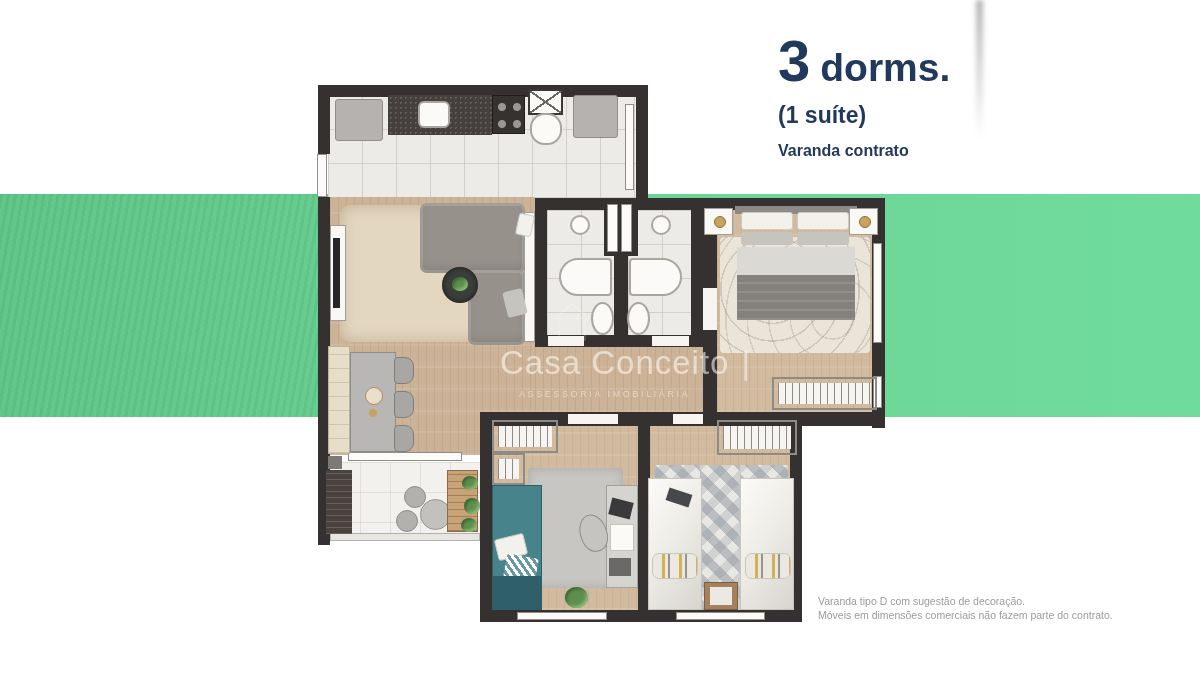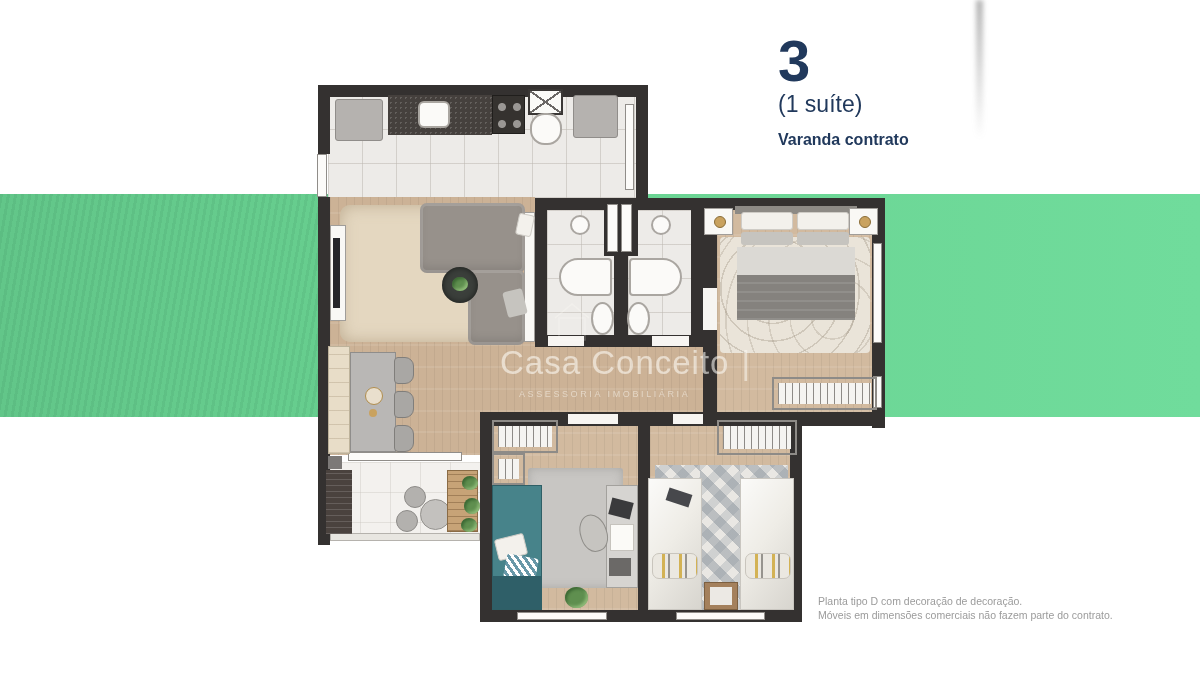--- a/index.html
+++ b/index.html
@@ -74,21 +74,21 @@
   .wm-brand{position:absolute;left:500px;top:344px;font-size:33px;letter-spacing:1px;font-family:"Liberation Sans",sans-serif;white-space:nowrap;}
   .wm-sep{margin-left:12px;font-weight:400;opacity:.9;}
   .wm-sub{position:absolute;left:519px;top:389px;font-size:9px;letter-spacing:2.6px;color:rgba(253,251,246,.5);white-space:nowrap;}
   .wm-house{position:absolute;left:552px;top:300px;opacity:.5;}
 
   
   .title-block{position:absolute;left:778px;top:32px;color:#21395c;}
   .title-row{display:flex;align-items:baseline;gap:10px;}
   .t-count{font-size:58px;font-weight:bold;line-height:1;}
   .t-unit{font-size:39px;font-weight:bold;line-height:1;}
-  .t-suite{font-size:23px;font-weight:normal;margin-top:1px;}
+  .t-suite{font-size:23px;font-weight:bold;margin-top:12px;}
   .t-feature{font-size:16px;font-weight:bold;margin-top:13px;}
 
   
   .disclaimer{position:absolute;left:818px;top:595px;font-size:10.5px;color:#9b9b9b;line-height:1.32;}
 </style>
 </head>
 <body>
 
 <div class="canvas">
 
@@ -244,23 +244,24 @@
         </svg>
       </div>
       <div class="wm-brand"><span>Casa Conceito</span><span class="wm-sep">|</span></div>
       <div class="wm-sub">ASSESSORIA IMOBILIÁRIA</div>
     </div>
   </div>
 
   <div class="title-block">
     <div class="title-row">
       <span class="t-count">3</span>
+      <span class="t-unit">dorms.</span>
     </div>
     <div class="t-suite">(1 suíte)</div>
     <div class="t-feature">Varanda contrato</div>
   </div>
 
   <div class="disclaimer">
-    <div>Planta tipo D com decoração de decoração.</div>
+    <div>Varanda tipo D com sugestão de decoração.</div>
     <div>Móveis em dimensões comerciais não fazem parte do contrato.</div>
   </div>
 
 </div>
 
 </body></html>

